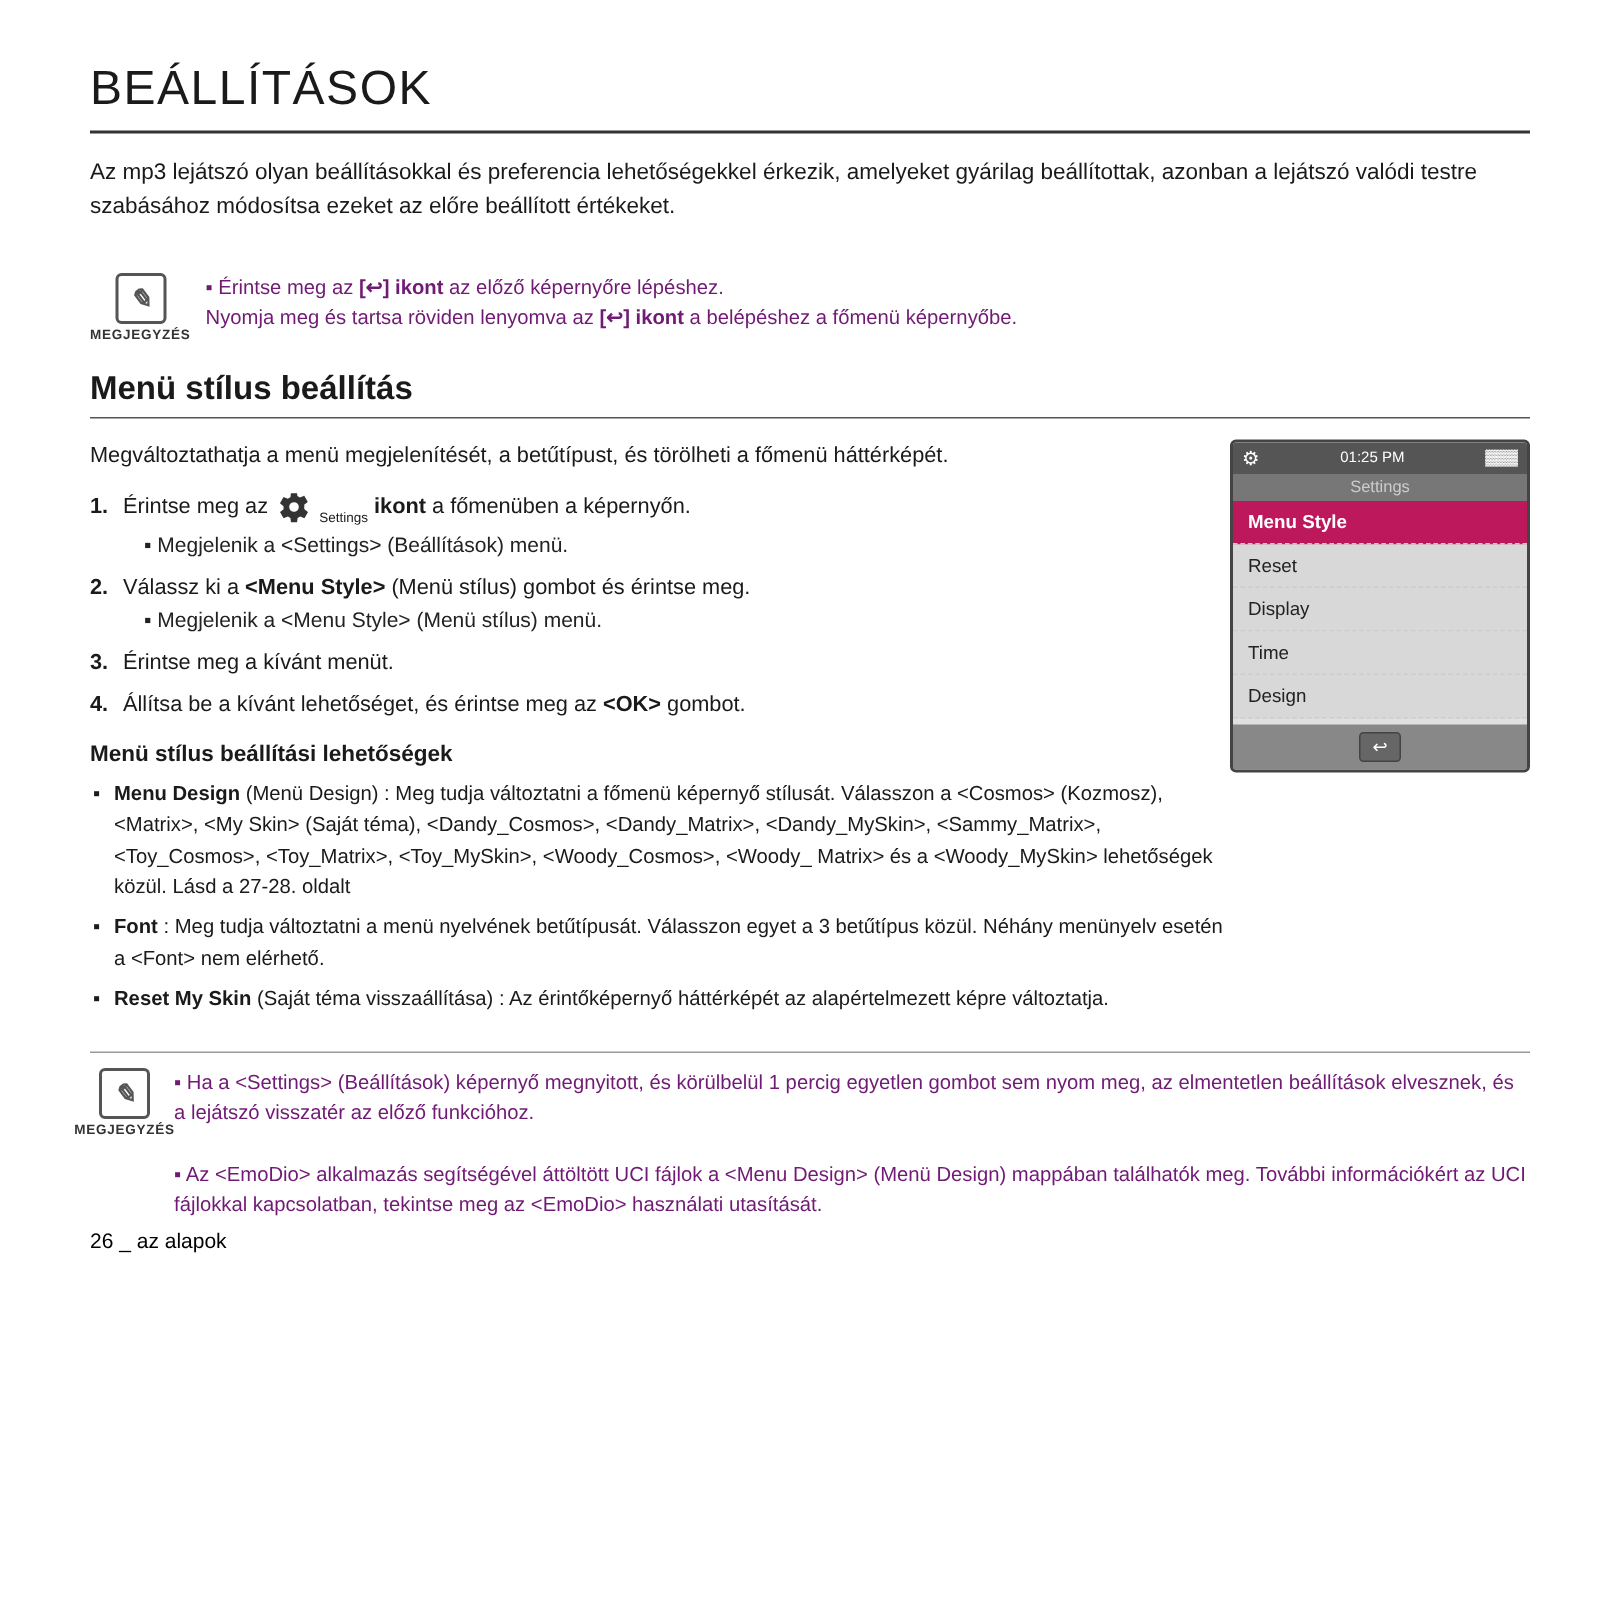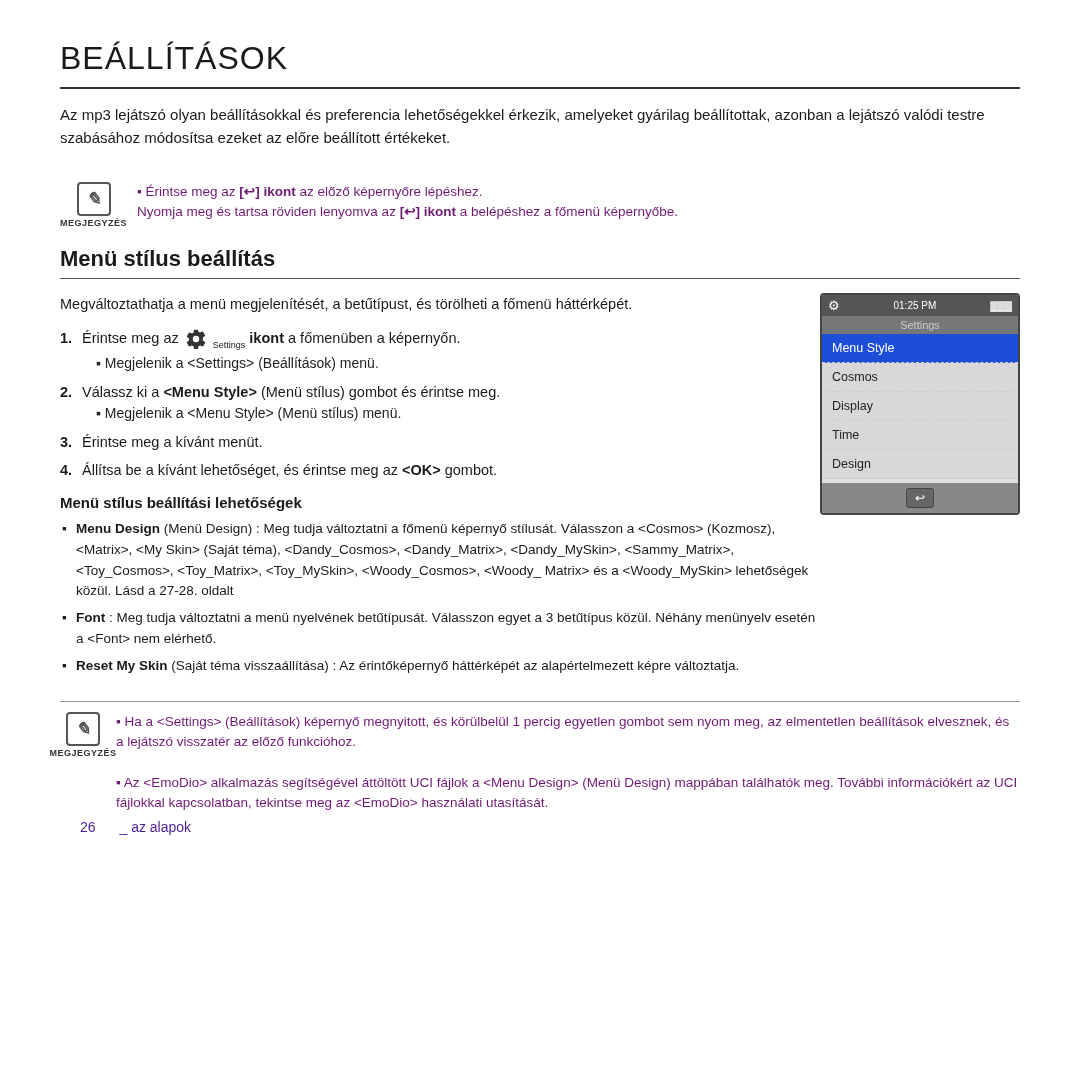--- a/index.html
+++ b/index.html
@@ -182,23 +182,23 @@
 
     .device-menu-item {
       padding: 7px 10px;
       font-size: 12.5px;
       border-bottom: 1px dashed #ccc;
       color: #222;
       background: #d8d8d8;
     }
 
     .device-menu-item.active {
-      background: #1d4ed8;
+      background: #be185d;
       color: #fff;
-      font-weight: normal;
+      font-weight: bold;
     }
 
     .device-back-bar {
       background: #888;
       display: flex;
       justify-content: center;
       align-items: center;
       padding: 5px;
       margin-top: 4px;
     }
@@ -256,23 +256,22 @@
     }
 
     .page-footer {
       font-size: 14px;
       font-weight: bold;
       color: #333;
       margin-top: 6px;
     }
 
     .page-footer span {
-      color: #4c1d95;
+      color: #000000;
       font-weight: normal;
-      margin-left: 20px;
     }
   </style>
 </head>
 <body>
 
 <h1 class="page-title">BEÁLLÍTÁSOK</h1>
 <hr class="title-rule">
 
 <p class="intro-text">Az mp3 lejátszó olyan beállításokkal és preferencia lehetőségekkel érkezik, amelyeket gyárilag beállítottak, azonban a lejátszó valódi testre szabásához módosítsa ezeket az előre beállított értékeket.</p>
 
@@ -339,21 +338,21 @@
 
   <div class="right-col">
     <div class="device-screen">
       <div class="device-top-bar">
         <span class="gear">⚙</span>
         <span>01:25 PM</span>
         <span>▓▓▓</span>
       </div>
       <div class="device-settings-label">Settings</div>
       <div class="device-menu-item active">Menu Style</div>
-      <div class="device-menu-item">Cosmos</div>
+      <div class="device-menu-item">Reset</div>
       <div class="device-menu-item">Display</div>
       <div class="device-menu-item">Time</div>
       <div class="device-menu-item">Design</div>
       <div class="device-back-bar">
         <div class="device-back-btn">↩</div>
       </div>
     </div>
   </div>
 </div>
 

